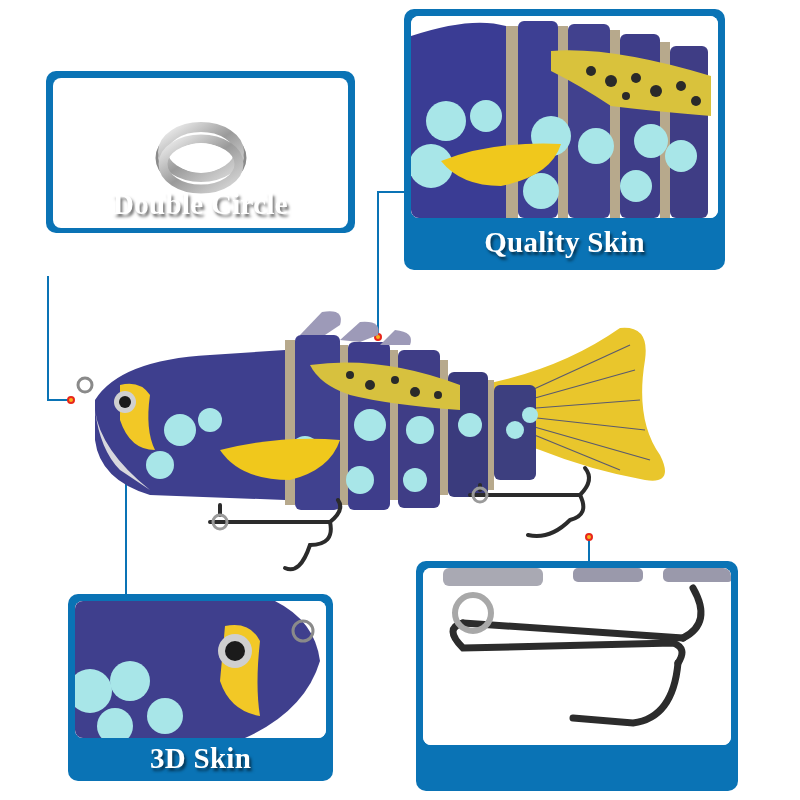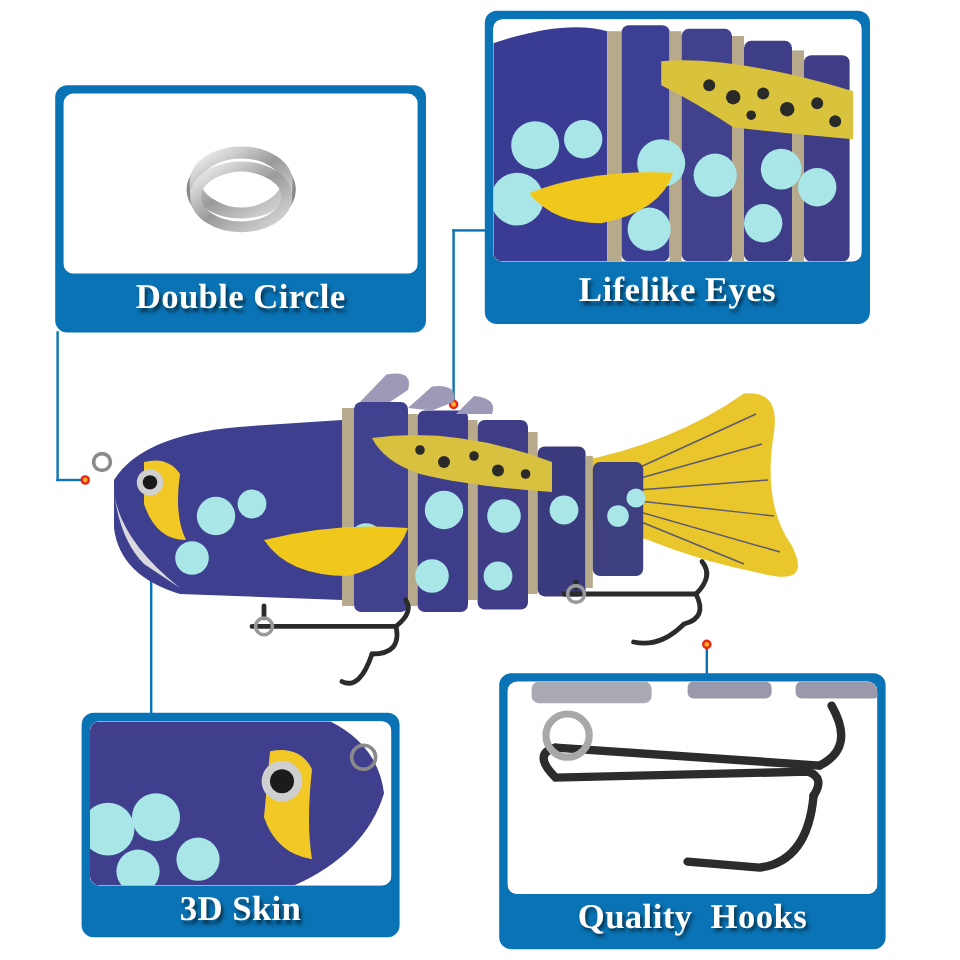--- a/index.html
+++ b/index.html
@@ -21,21 +21,21 @@
 <div class="line" style="left:377px;top:191px;width:28px;height:2px;"></div>
 <div class="line" style="left:377px;top:191px;width:2px;height:143px;"></div>
 <div class="dot" style="left:374px;top:333px;"></div>
 
 <div class="line" style="left:125px;top:425px;width:2px;height:170px;"></div>
 <div class="dot" style="left:122px;top:419px;"></div>
 
 <div class="line" style="left:588px;top:538px;width:2px;height:24px;"></div>
 <div class="dot" style="left:585px;top:533px;"></div>
 
-<div class="box" style="left:46px;top:71px;width:309px;height:206px;">
+<div class="box" style="left:46px;top:71px;width:309px;height:162px;">
   <div class="inner" style="height:150px;">
     <svg width="295" height="150" viewBox="0 0 295 150">
       <defs>
         <linearGradient id="steel" x1="0" y1="0" x2="1" y2="1">
           <stop offset="0" stop-color="#f4f4f4"></stop>
             <stop offset="0.5" stop-color="#9a9a9a"></stop>
             <stop offset="1" stop-color="#dcdcdc"></stop>
         </linearGradient>
       </defs>
       <ellipse cx="148" cy="80" rx="44" ry="30" fill="none" stroke="#8a8a8a" stroke-width="3"></ellipse>
@@ -77,21 +77,21 @@
           <circle cx="140" cy="120" r="20"></circle>
           <circle cx="185" cy="130" r="18"></circle>
           <circle cx="240" cy="125" r="17"></circle>
           <circle cx="270" cy="140" r="16"></circle>
           <circle cx="130" cy="175" r="18"></circle>
           <circle cx="225" cy="170" r="16"></circle>
       </g>
       <path d="M30 145 Q80 125 150 128 Q140 160 90 170 Q50 170 30 145Z" fill="#f0c81c"></path>
     </svg>
   </div>
-  <div class="label" style="height:54px;line-height:52px;">Lifelike Eyes</div>
+  <div class="label" style="height:54px;line-height:52px;">Quality Skin</div>
 </div>
 
 <svg style="position:absolute;left:60px;top:300px;" width="620" height="280" viewBox="0 0 620 280">
 
   <path d="M420 85 Q500 70 560 28 Q590 25 585 60 Q575 120 600 155 Q615 185 585 180 Q530 170 480 150 Q450 140 420 130Z" fill="#e9c62c"></path>
   <g stroke="#5a5a6e" stroke-width="1.2" fill="none">
     <path d="M450 100 L570 45"></path>
       <path d="M450 105 L575 70"></path>
       <path d="M450 110 L580 100"></path>
       <path d="M450 115 L585 130"></path>
@@ -186,14 +186,13 @@
       <rect x="240" y="0" width="70" height="14" rx="5" fill="#9a99ab"></rect>
       <g stroke="#2c2c2c" stroke-width="7" fill="none" stroke-linecap="round">
         <path d="M40 55 L260 70"></path>
         <path d="M260 70 Q290 55 270 20"></path>
         <path d="M40 55 Q20 60 40 80 L250 75 Q265 80 255 95"></path>
         <path d="M255 95 Q250 150 210 155 L150 150"></path>
       </g>
       <circle cx="50" cy="45" r="18" fill="none" stroke="#a8a8a8" stroke-width="6"></circle>
     </svg>
   </div>
-  <div class="label" style="height:53px;line-height:52px;white-space:pre;">Quality  Hooks</div>
 </div>
 
 </body></html>

